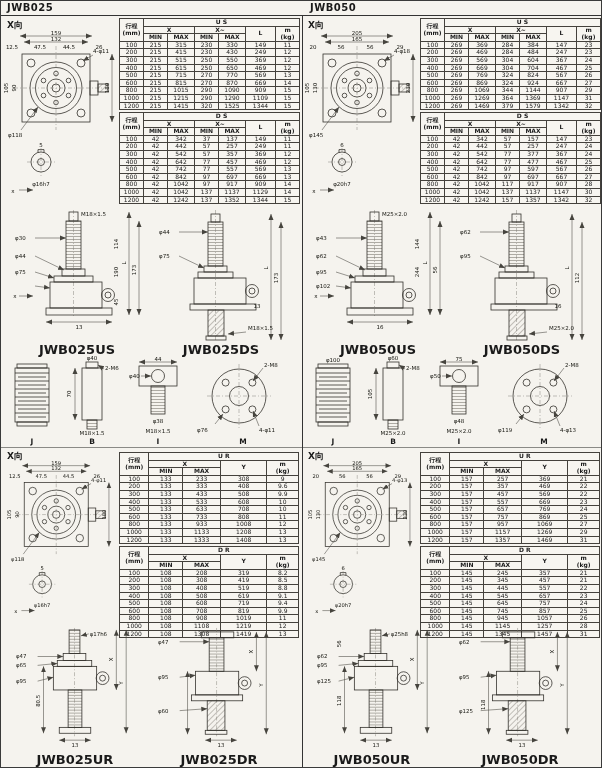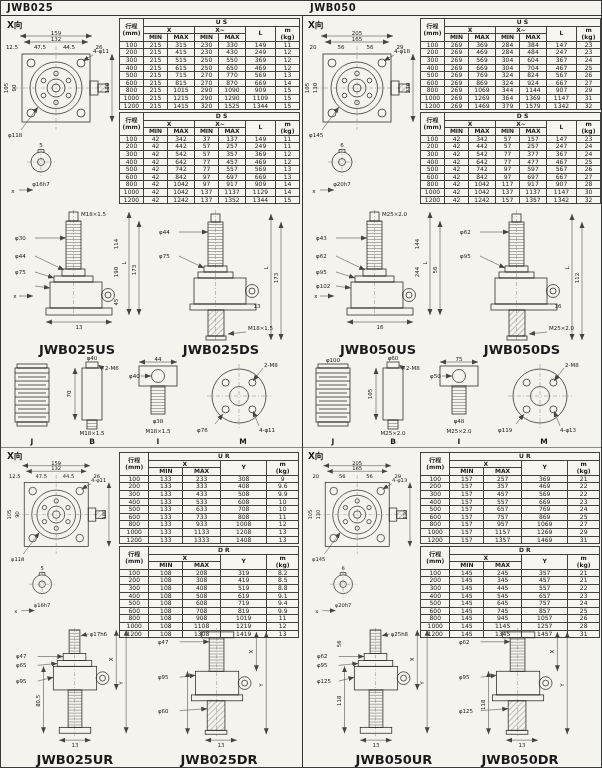--- a/index.html
+++ b/index.html
@@ -1436,21 +1436,21 @@
       <text x="81" y="10" text-anchor="start">φ25h8</text>
       <text x="6" y="33" text-anchor="start">φ62</text>
       <text x="6" y="42" text-anchor="start">φ95</text>
       <text x="6" y="58" text-anchor="start">φ125</text>
       <text x="30" y="76" transform="rotate(-90 30 76)" text-anchor="middle">118</text>
       <text x="30" y="18" transform="rotate(-90 30 18)" text-anchor="middle">56</text>
       <text x="105" y="34" transform="rotate(-90 105 34)" text-anchor="middle">X</text>
       <text x="115" y="58" transform="rotate(-90 115 58)" text-anchor="middle">Y</text>
       <text x="66" y="123" text-anchor="middle">13</text>
     </svg>
-    <div class="cap" style="left:28px;top:304px;width:124px">JWB050UR</div>
+    <div class="cap" style="left:6px;top:304px;width:124px">JWB050UR</div>
 
     <svg class="d" viewBox="0 0 140 126" style="left:148px;top:178px;width:140px;height:124px">
       <g>
         <line class="cl" x1="65.5" y1="2" x2="65.5" y2="112"></line>
         <rect class="ln" x="50" y="6" width="33" height="6"></rect>
         <rect class="fill-thr" x="58" y="12" width="15" height="34"></rect>
         <rect class="ln" x="44" y="46" width="44" height="24"></rect>
         <circle class="ln" cx="94" cy="58" r="6.5"></circle>
           <circle class="ln" cx="94" cy="58" r="3"></circle>
         <rect class="ln" x="40" y="70" width="52" height="6"></rect>

